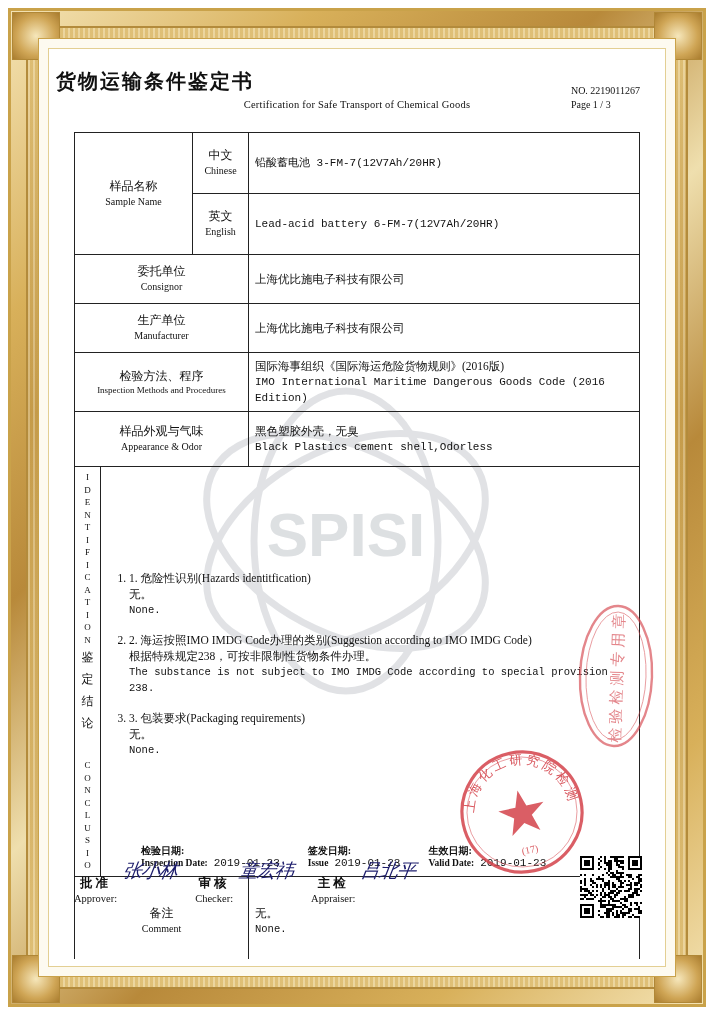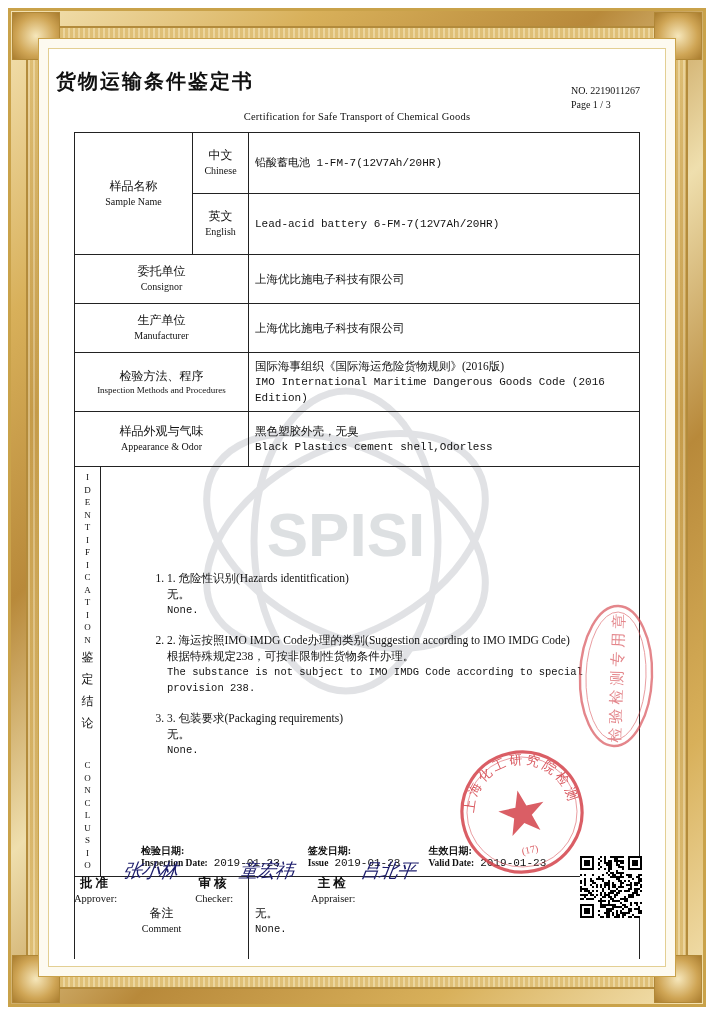--- a/index.html
+++ b/index.html
@@ -92,21 +92,21 @@
     font-size: 20px;
     font-weight: bold;
     letter-spacing: 2px;
     margin-top: 12px;
     color: #111;
   }
   .doc-subtitle {
     text-align: center;
     font-size: 10.5px;
     color: #111;
-    margin-top: 16px;
+    margin-top: 4px;
     letter-spacing: 0.2px;
   }
   .doc-meta {
     position: absolute;
     right: 18px;
     top: 28px;
     font-size: 10px;
     line-height: 14px;
     font-family: "Liberation Serif", serif;
     color: #111;
@@ -181,21 +181,20 @@
     vertical-align: top;
   }
   .concl ol {
     margin: 0;
     padding-left: 22px;
   }
   .concl li {
     margin-bottom: 14px;
     font-size: 11.5px;
     line-height: 16px;
-    margin-left: 38px;
   }
   .concl .cn { font-family: "Liberation Serif", serif; font-size: 11.5px; }
   .concl .en { font-family: "Liberation Mono", monospace; font-size: 10.5px; }
 
   .dates-row {
     position: absolute;
     left: 40px;
     right: 10px;
     bottom: 6px;
     font-size: 9.5px;
@@ -327,21 +326,21 @@
 
         <tr>
           <td class="lbl" colspan="2" rowspan="2">
             <div class="cn">样品名称</div>
             <div class="en">Sample Name</div>
           </td>
           <td class="sub-lbl">
             <div class="cn">中文</div>
             <div class="en">Chinese</div>
           </td>
-          <td class="val" style="height:52px">铅酸蓄电池 1-FM-7(12V7Ah/20HR)</td>
+          <td class="val" style="height:52px">铅酸蓄电池 3-FM-7(12V7Ah/20HR)</td>
         </tr>
         <tr>
           <td class="sub-lbl">
             <div class="cn">英文</div>
             <div class="en">English</div>
           </td>
           <td class="val" style="height:52px">Lead-acid battery 6-FM-7(12V7Ah/20HR)</td>
         </tr>
 
         <tr>

